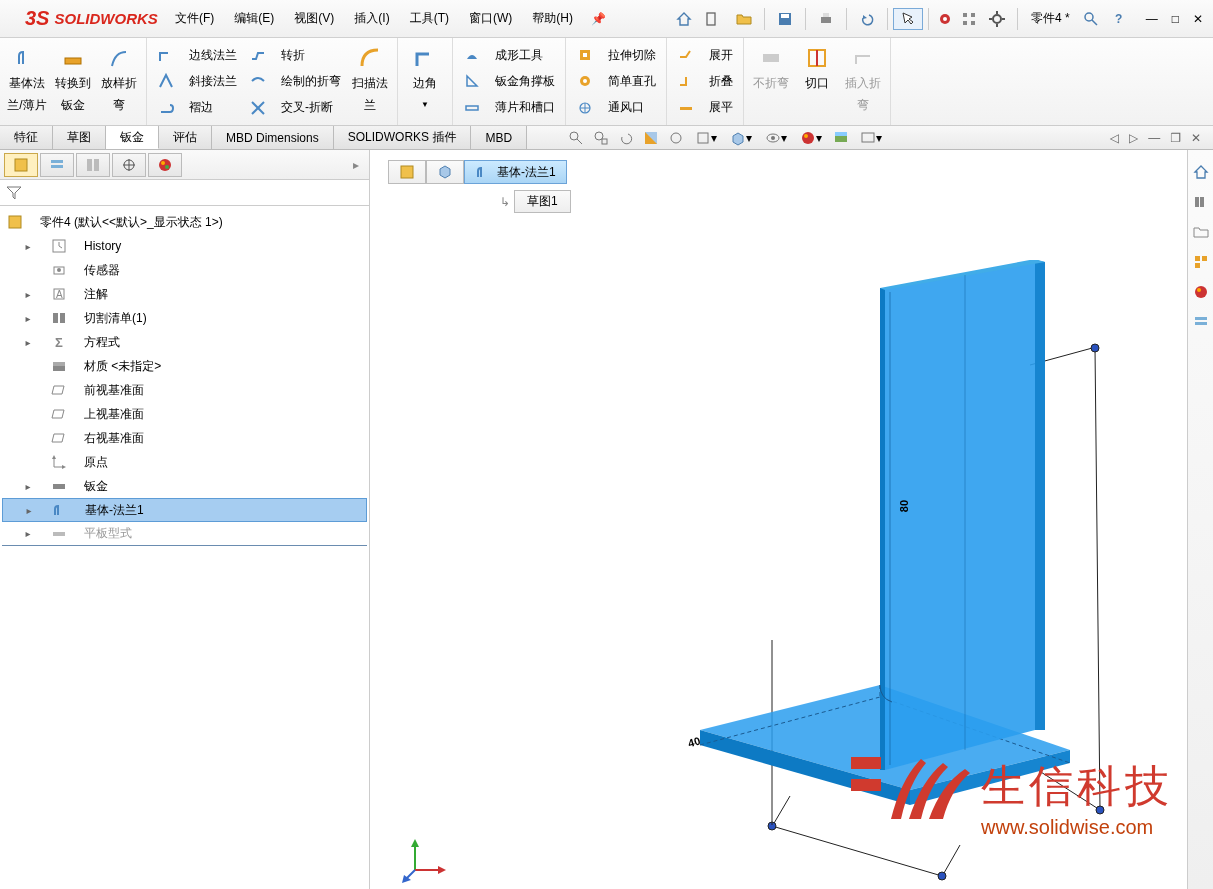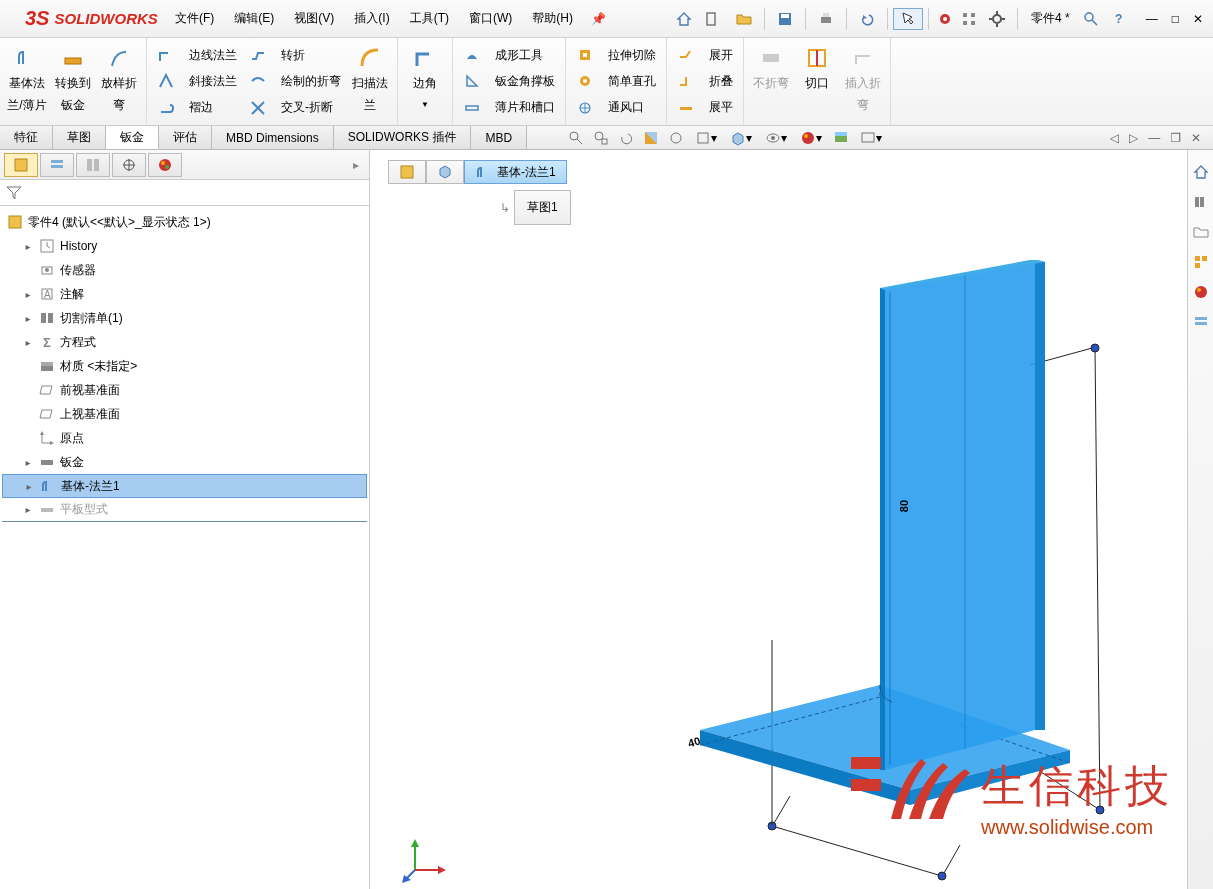--- a/index.html
+++ b/index.html
@@ -37,35 +37,35 @@
 
 .main { display: flex; height: calc(889px - 38px - 88px - 24px); }
 .tree-panel { width: 370px; border-right: 1px solid #ccc; display: flex; flex-direction: column; background: #fff; }
 .tree-tabs { height: 30px; display: flex; align-items: center; border-bottom: 1px solid #ccc; padding: 4px 4px; gap: 2px; background: linear-gradient(#fafafa,#efefef); }
 .ttab { width: 34px; height: 24px; border: 1px solid #bbb; display: flex; align-items: center; justify-content: center; background: linear-gradient(#f6f6f6,#e6e6e6); }
 .ttab.active { background: #fff0c0; border-color: #caa84b; }
 .tree-tabs .spacer { flex: 1; }
 .filterbar { height: 26px; border-bottom: 1px solid #ccc; display: flex; align-items: center; padding: 0 6px; }
 .filterbar svg { width: 16px; height: 16px; }
 .tree { flex: 1; overflow: auto; padding: 4px 2px; }
-.tnode { display: flex; align-items: center; height: 24px; gap: 4px; padding-right: 4px; }
+.tnode { display: flex; align-items: center; height: 24px; gap: 16px; padding-right: 4px; }
 .tnode.sel { background: #a6cdf1; border: 1px solid #5d9cd6; }
 .tnode.dim { color: #999; }
 .caret { width: 12px; display: inline-flex; justify-content: center; color: #666; font-size: 10px; }
 .indent0 { padding-left: 4px; }
 .indent1 { padding-left: 20px; }
 .tico { width: 18px; height: 18px; display: flex; align-items: center; justify-content: center; }
 .rootline { border-bottom: 1px solid #6a8cb0; }
 
 .canvas { flex: 1; position: relative; background: #fff; }
 .bc { position: absolute; top: 10px; left: 18px; display: flex; align-items: center; }
 .bc-item { border: 1px solid #bbb; background: linear-gradient(#fafafa,#eee); padding: 2px 10px; display: flex; align-items: center; gap: 6px; height: 24px; }
 .bc-item.sel { background: linear-gradient(#cceaff,#aad5f5); border-color: #6ba3d8; }
 .bc-sub { position: absolute; top: 40px; left: 130px; display: flex; align-items: center; gap: 4px; }
-.bc-sub .box { border: 1px solid #bbb; padding: 8px 12px; background: linear-gradient(#fafafa,#eee); text-align: center; }
+.bc-sub .box { border: 1px solid #bbb; padding: 2px 12px; background: linear-gradient(#fafafa,#eee); text-align: center; }
 .right-rail { position: absolute; top: 0; right: 0; width: 26px; background: linear-gradient(#fbfbfb,#efefef); border-left: 1px solid #ccc; height: 100%; display: flex; flex-direction: column; align-items: center; padding-top: 12px; gap: 10px; }
 .rrbtn { width: 20px; height: 20px; display: flex; align-items: center; justify-content: center; }
 
 .model3d { position: absolute; top: 110px; left: 170px; }
 .watermark { position: absolute; right: 40px; bottom: 50px; text-align: left; }
 .watermark .big { font-size: 44px; color: #d03a2e; letter-spacing: 4px; font-family: SimSun, serif; }
 .watermark .url { font-size: 20px; color: #c2410c; font-family: Arial; }
 .dim80 { position: absolute; top: 350px; left: 528px; font-size: 11px; font-weight: bold; transform: rotate(-90deg); }
 .dim40 { position: absolute; top: 586px; left: 318px; font-size: 11px; font-weight: bold; transform: rotate(-16deg); }
 
@@ -585,20 +585,29 @@
             <svg width="16" height="16">
               <path d="M3 4 L13 4 L11 12 L1 12 Z" fill="none" stroke="#888"></path>
             </svg>
           </span>
           <span>上视基准面</span>
         </div>
       <div class="tnode indent1">
           <span class="caret"></span>
           <span class="tico">
             <svg width="16" height="16">
+              <path d="M3 4 L13 4 L11 12 L1 12 Z" fill="none" stroke="#888"></path>
+            </svg>
+          </span>
+          <span>右视基准面</span>
+        </div>
+      <div class="tnode indent1">
+          <span class="caret"></span>
+          <span class="tico">
+            <svg width="16" height="16">
               <line x1="3" y1="13" x2="3" y2="3" stroke="#888"></line>
               <line x1="3" y1="13" x2="13" y2="13" stroke="#888"></line>
               <polygon points="3,1 1,5 5,5" fill="#888"></polygon>
               <polygon points="15,13 11,11 11,15" fill="#888"></polygon>
             </svg>
           </span>
           <span>原点</span>
         </div>
       <div class="tnode indent1">
           <span class="caret">▸</span>

